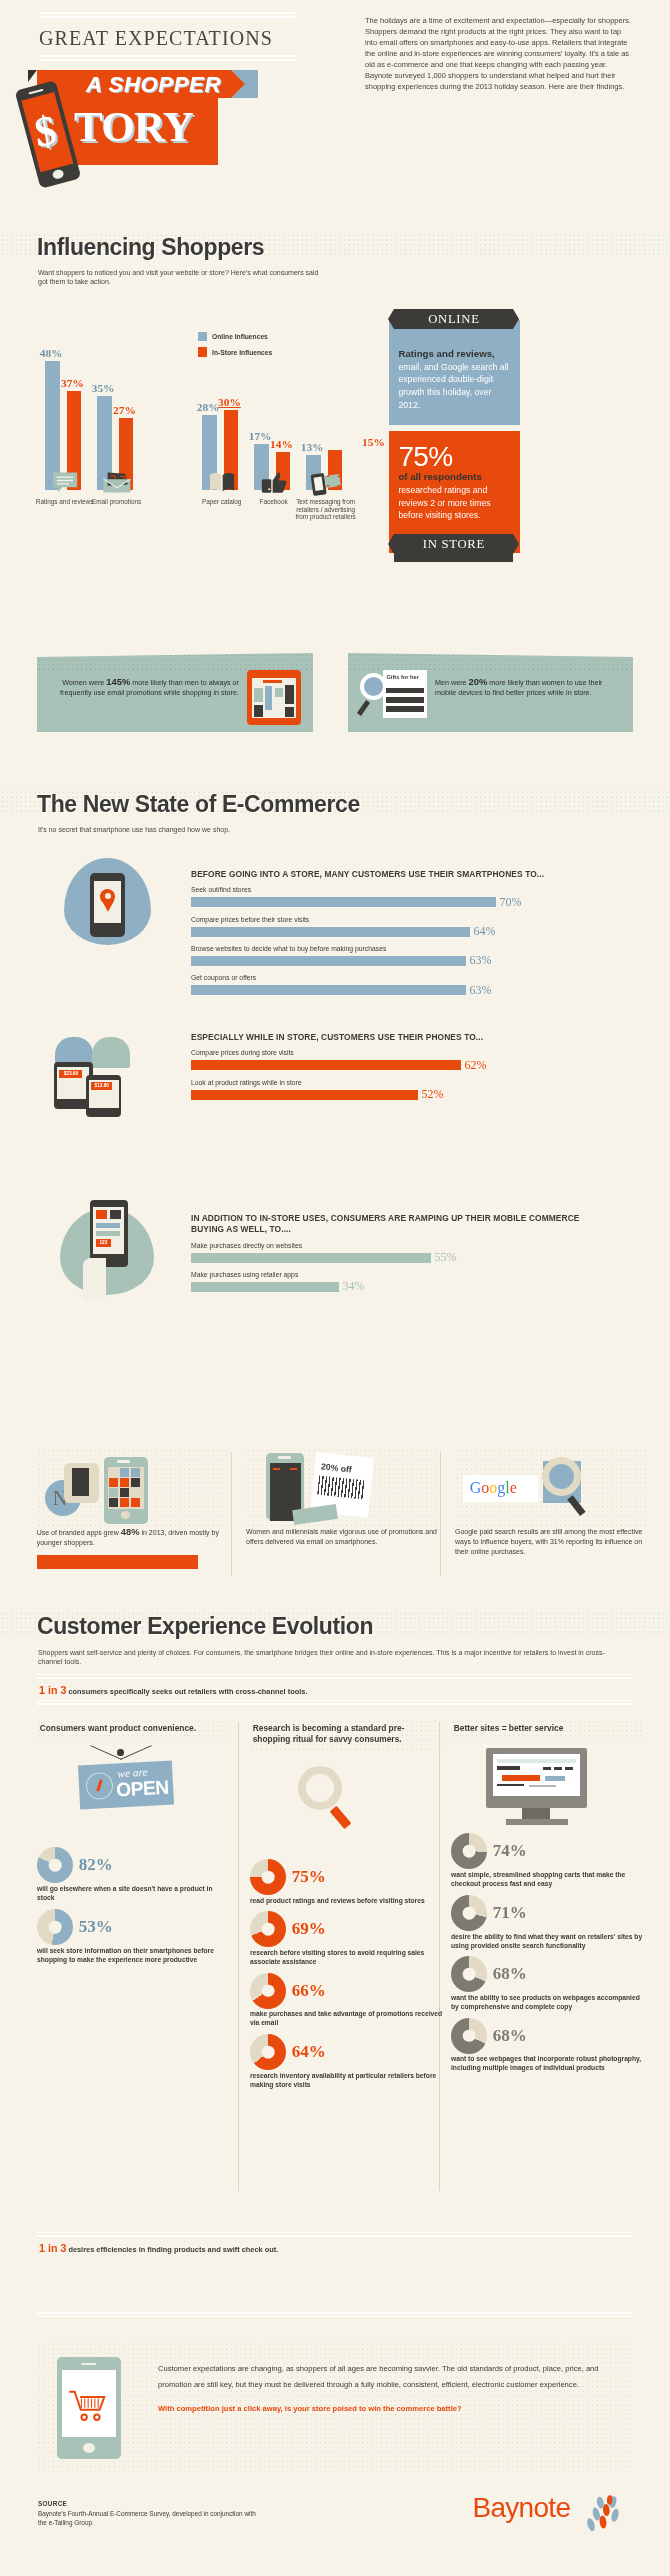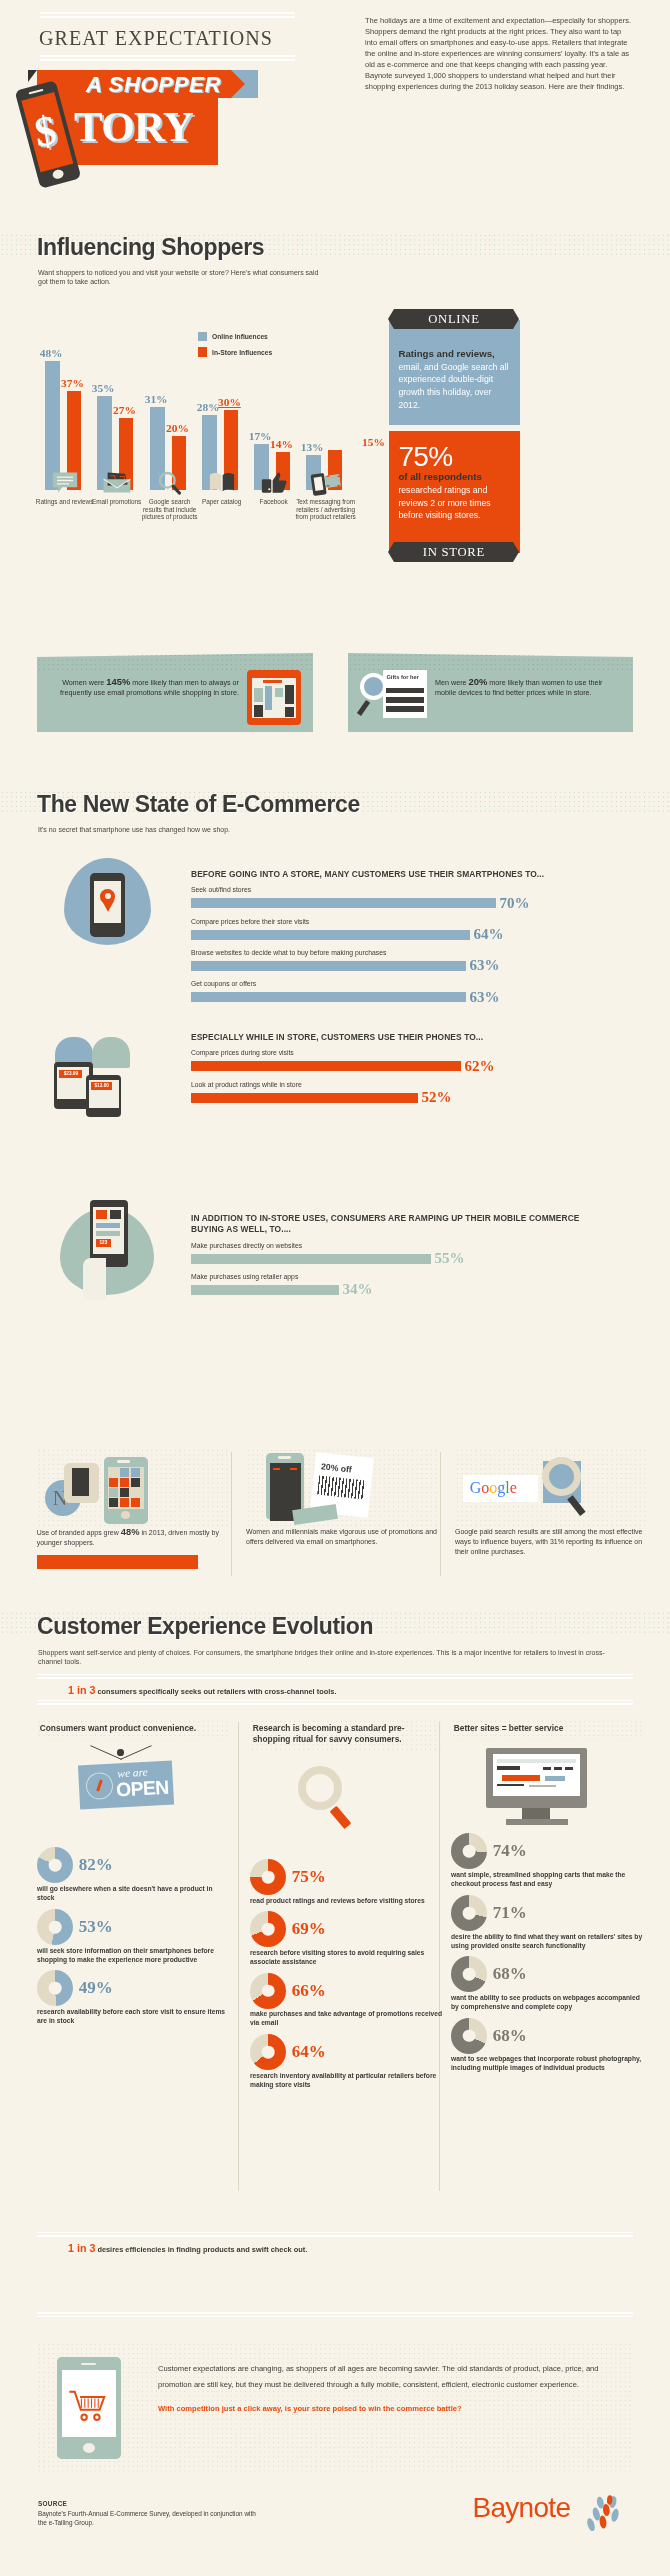--- a/index.html
+++ b/index.html
@@ -134,21 +134,21 @@
   }
   #online-ribbon:before{ left:-6px; border-right:6px solid #3c3b37; }
   #online-ribbon:after{ right:-6px; border-left:6px solid #3c3b37; }
   #panel-online .lead{ font-weight:bold; font-size:9.7px; color:#34332f; line-height:12.7px; }
   #panel-online .rest{ font-size:8.7px; color:#fff; line-height:12.7px; }
   #panel-store{ position:relative; width:131px; background:#e8490d; margin-top:6px; padding:10.7px 9.4px 31px 9.4px; }
   #panel-store .big{ font-family:"Liberation Sans",sans-serif; font-weight:normal; font-size:28px; color:#fff; line-height:29.5px; letter-spacing:-0.7px;}
   #panel-store .bold{ font-weight:bold; font-size:9.7px; color:#34332f; line-height:12.7px;}
   #panel-store .rest{ font-size:8.7px; color:#fff; line-height:12.7px;}
   #store-ribbon{
-    position:absolute; left:5.4px; bottom:-9.4px; width:119px; height:20px; background:#3c3b37;
+    position:absolute; left:5.4px; bottom:-9.4px; width:119px; height:28px; background:#3c3b37;
     font-family:"Liberation Serif",serif; color:#fff; font-size:12.7px; text-align:center;
     letter-spacing:0.7px; line-height:20px;
   }
   #store-ribbon:before,#store-ribbon:after{
     content:""; position:absolute; top:0; width:0;height:0;
     border-top:10px solid transparent; border-bottom:10px solid transparent;
   }
   #store-ribbon:before{ left:-6px; border-right:6px solid #3c3b37;}
   #store-ribbon:after{ right:-6px; border-left:6px solid #3c3b37;}
 
@@ -162,38 +162,38 @@
   .fact b{ font-weight:bold; font-size:9.4px; }
 
   
   #sec2{ position:absolute; left:0; top:771px; width:670px; height:784px; }
   .hgroup{ position:absolute; left:191px; width:415px; }
   .hhead{ font-weight:bold; font-size:8.4px; line-height:11.4px; color:#3b3a37; letter-spacing:0.1px;}
   .hrow{ margin-top:6px; }
   .hlabel{ font-size:6.8px; color:#3b3a37; margin-bottom:1.3px; }
   .hbarwrap{ display:flex; align-items:center; }
   .hbar{ height:10px; }
-  .hval{ font-family:"Liberation Serif",serif; font-weight:bold; font-size:15px; margin-left:3.4px; }
+  .hval{ font-family:"Liberation Serif",serif; font-weight:normal; font-size:12px; margin-left:3.4px; }
   .blue .hbar{ background:#8fb0c4; } .blue .hval{ color:#6e93ad; }
   .orange .hbar{ background:#e8490d; } .orange .hval{ color:#e8490d; }
   .sage .hbar{ background:#a9c2b8; } .sage .hval{ color:#a9c2b8; }
 
   
   #cards{ position:absolute; left:30px; top:677px; width:613px; height:141px; }
   .card{ position:absolute; top:0; width:194px; }
   .card .art{ height:79px; position:relative; }
   .card p{ font-size:7px; line-height:10px; color:#3b3a37; }
   .card b{ font-weight:bold; font-size:9.4px; }
   .vdiv{ position:absolute; top:4px; width:0.7px; height:124px; background:#ddd5c4; }
 
   
   #sec3{ position:absolute; left:0; top:1602px; width:670px; height:670px; }
   .thinrules{ position:absolute; left:37px; width:596px; }
   .thinrules .r{ height:1.3px; background:#ffffff; margin-bottom:2px; }
-  .onein{ position:absolute; left:39px; font-size:7.4px; font-weight:bold; color:#3b3a37;margin-left:29px; }
+  .onein{ position:absolute; left:39px; font-size:7.4px; font-weight:bold; color:#3b3a37; }
   .onein .num{ font-family:"Liberation Sans",sans-serif; font-weight:bold; font-size:10.7px; color:#e8490d; }
 
   .col{ position:absolute; top:0; width:194px; }
   .colhead{ position:relative; font-weight:bold; font-size:8.4px; line-height:11.4px; color:#3b3a37; padding:4px 2.7px 5.4px 2.7px;}
   .stat{ position:relative; margin-top:6.7px; }
   .donut{ display:inline-block; vertical-align:middle; width:36px; height:36px; border-radius:50%; position:relative; }
   .donut:after{ content:""; position:absolute; left:50%; top:50%; transform:translate(-50%,-50%);
                 width:12.7px; height:12.7px; border-radius:50%; background:#f7f3e8; }
   .pct{ display:inline-block; vertical-align:middle; font-family:"Liberation Serif",serif;
         font-weight:bold; font-size:17px; margin-left:2.7px; }
@@ -287,33 +287,20 @@
           <div class="bar instore" style="height: 72px;"></div>
           <div class="blab instore" style="left: 24px; bottom: 74px;">27%</div>
         </div>
         <div class="caticon"><svg width="29.5" height="23" viewBox="0 0 44 34">
             <path d="M2 12h40v20H2z" fill="#a9c2b8"></path>
             <path d="M8 2l26 2 4 16-30 2z" fill="#3c3b37"></path>
             <path d="M12 7h7v5M26 8h7v5" stroke="#e8490d" stroke-width="1.4" fill="none"></path>
             <path d="M2 12l20 13 20-13" fill="#a9c2b8" stroke="#f7f3e8" stroke-width="1.5"></path>
           </svg></div>
         <div class="cat">Email promotions</div>
-      </div>
-      <div class="bgrp" style="left: 105px;">
-        <div class="bpair">
-          <div class="bar online" style="height: 83px;"></div>
-          <div class="blab online" style="left: 2.7px; bottom: 85px;">31%</div>
-          <div class="bar instore" style="height: 54px;"></div>
-          <div class="blab instore" style="left: 24px; bottom: 56px;">20%</div>
-        </div>
-        <div class="caticon"><svg width="25.5" height="24" viewBox="0 0 38 36">
-            <circle cx="15" cy="14" r="11" fill="none" stroke="#a9c2b8" stroke-width="3.5"></circle>
-            <path d="M24 23l9 10" stroke="#3c3b37" stroke-width="5" stroke-linecap="round"></path>
-          </svg></div>
-        <div class="cat">Google search results that include pictures of products</div>
       </div>
       <div class="bgrp" style="left: 157px;">
         <div class="bpair">
           <div class="bar online" style="height: 75px;"></div>
           <div class="blab online" style="left: 2.7px; bottom: 77px;">28%</div>
           <div class="bar instore" style="height: 80px;"></div>
           <div class="blab instore" style="left: 24px; bottom: 82px; text-decoration: underline;">30%</div>
         </div>
         <div class="caticon"><svg width="29.5" height="23" viewBox="0 0 44 34">
             <path d="M21 6C15 1 8 3 4 5v24c5-2 11-3 17 1z" fill="#e2dac4"></path>
@@ -610,25 +597,20 @@
       <div class="stat">
         <span class="donut" style="background:conic-gradient(#8fb0c4 0 82%, #e2dac4 82% 100%)"></span>
         <span class="pct" style="color:#6e93ad">82%</span>
         <div class="statcap">will go elsewhere when a site doesn't have a product in stock</div>
       </div>
       <div class="stat">
         <span class="donut" style="background:conic-gradient(#8fb0c4 0 53%, #e2dac4 53% 100%)"></span>
         <span class="pct" style="color:#6e93ad">53%</span>
         <div class="statcap">will seek store information on their smartphones before shopping to make the experience more productive</div>
       </div>
-      <div class="stat">
-        <span class="donut" style="background:conic-gradient(#8fb0c4 0 49%, #e2dac4 49% 100%)"></span>
-        <span class="pct" style="color:#6e93ad">49%</span>
-        <div class="statcap">research availability before each store visit to ensure items are in stock</div>
-      </div>
     </div>
 
     <div class="col" style="left:213px">
       <div class="colhead dots-tan">Research is becoming a standard pre-shopping ritual for savvy consumers.</div>
       <div style="position:relative; height:101px;">
         <div style="position:absolute; left:48px; top:14.7px; width:44px; height:44px; border:8.7px solid #e2dac4; border-radius:50%;"></div>
         <div style="position:absolute; left:86px; top:55px; width:8.7px; height:23px; background:#e8490d; transform:rotate(-40deg); border-radius:1.3px;"></div>
       </div>
 
       <div class="stat">

